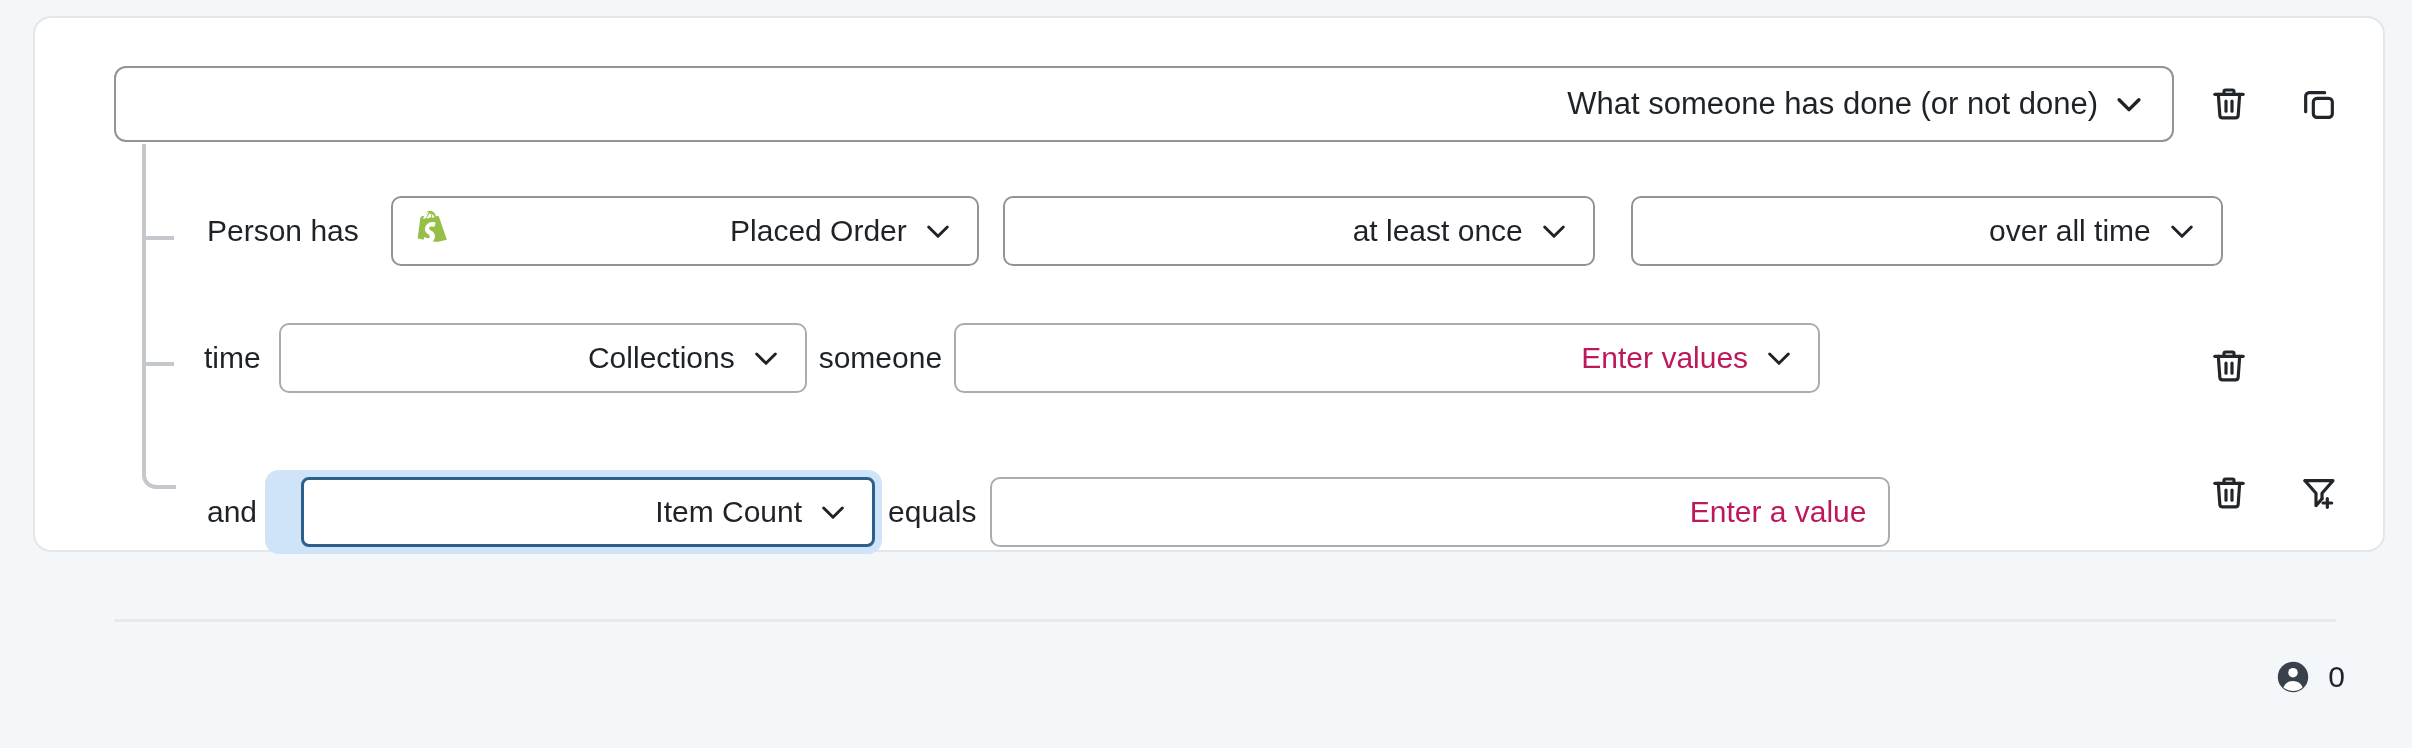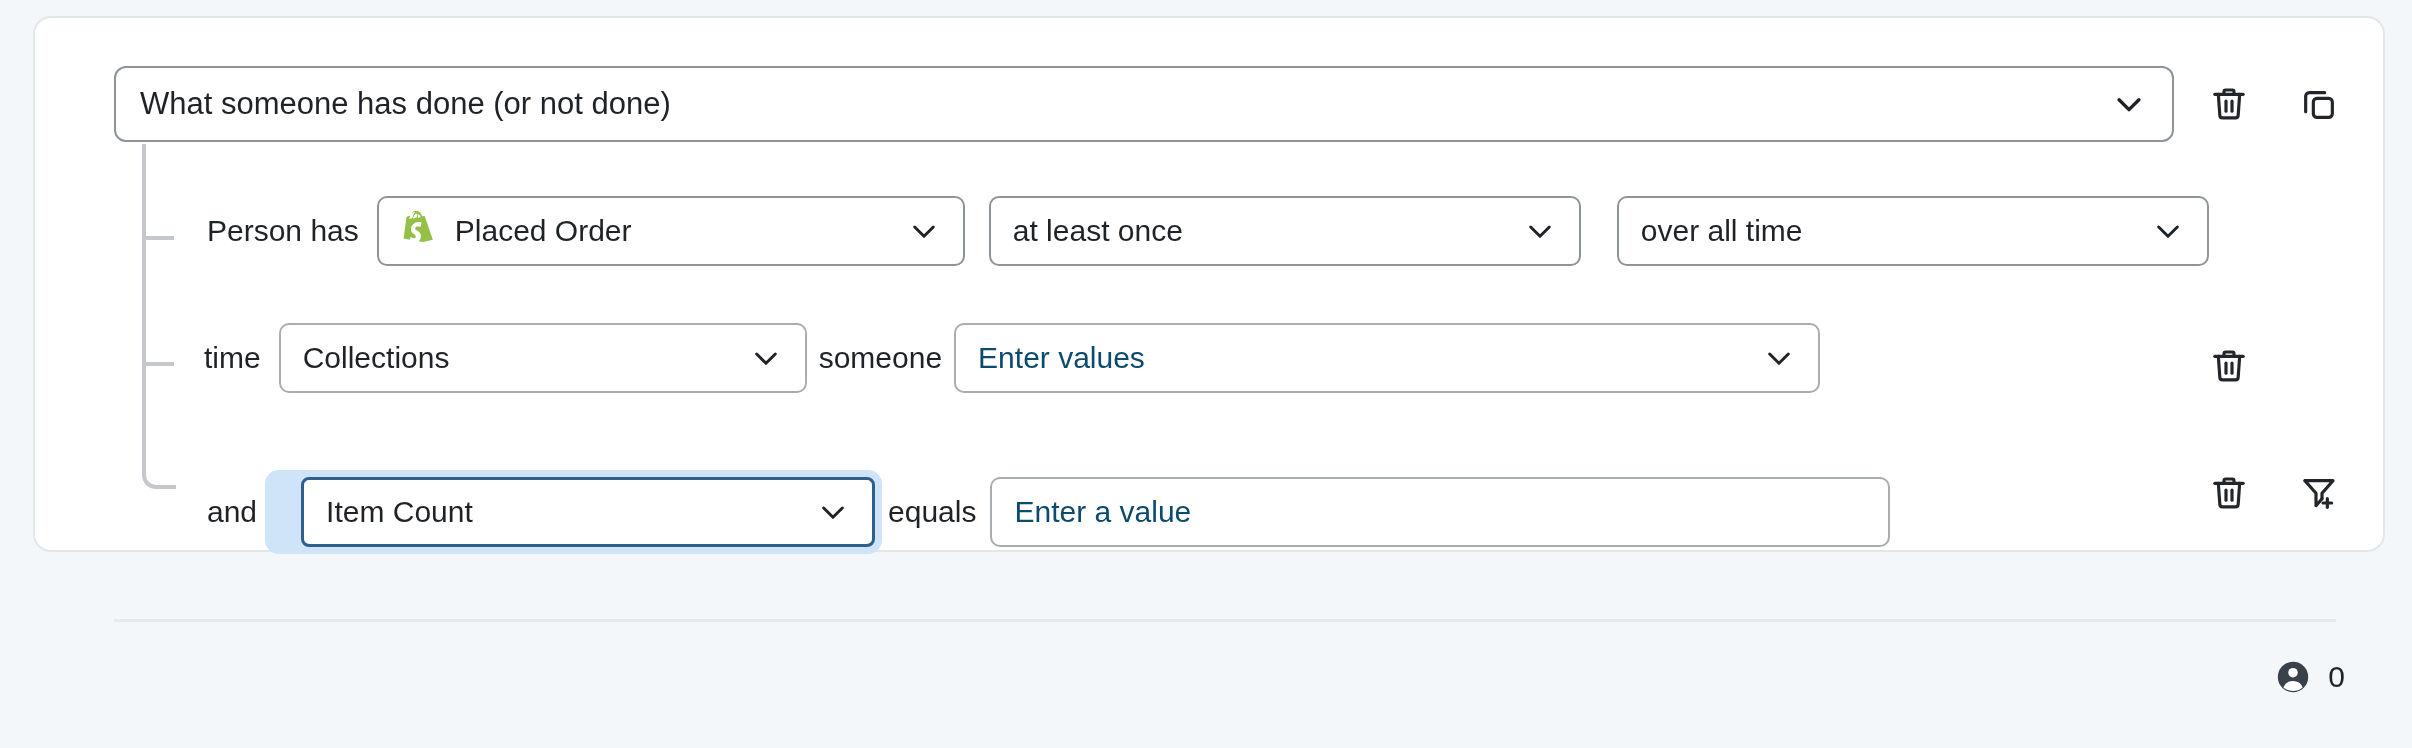--- a/index.html
+++ b/index.html
@@ -25,20 +25,21 @@
   .card {
     position: absolute;
     left: 33px;
     top: 16px;
     width: 2352px;
     height: 536px;
     box-sizing: border-box;
     background: #ffffff;
     border: 2px solid #e4e7ea;
     border-radius: 18px;
+    text-align: right;
   }
   .tree-branch {
     position: absolute;
     left: 107px;
     width: 32px;
     height: 4px;
     background: #c4c8cc;
   }
   .tree-branch.b1 { top: 218px; }
   .tree-branch.b2 { top: 344px; }
@@ -85,21 +86,21 @@
     cursor: pointer;
     user-select: none;
   }
   .field.light { border-color: #a9adb2; }
   .field .value {
     flex: 1;
     white-space: nowrap;
     overflow: hidden;
     text-overflow: ellipsis;
   }
-  .field .value.placeholder { color: #0c4a6e; }
+  .field .value.placeholder { color: #be185d; }
 
   .chev {
     width: 34px;
     height: 34px;
     flex: 0 0 auto;
     margin-left: 14px;
     display: flex;
     align-items: center;
     justify-content: center;
   }
@@ -235,21 +236,21 @@
         <svg width="40" height="40" viewBox="0 0 24 24" fill="none" stroke="#22262b" stroke-width="1.9" stroke-linecap="round" stroke-linejoin="round">
           <rect x="8.6" y="8.6" width="11.4" height="11.4" rx="2.2"></rect>
           <path d="M15.4 5.2H6.2A2.2 2.2 0 0 0 4 7.4v9.2"></path>
         </svg>
       </span>
     </div>
 
     <div class="row" style="left:172px; top:178px;">
       <span class="row-label">Person has</span>
 
-      <div class="field" style="width:588px; margin-left:18px;">
+      <div class="field" style="width:588px; margin-left:32px;">
         <span style="flex:0 0 auto; margin-right:18px; display:flex; align-items:center;">
           <svg width="36" height="40" viewBox="0 0 48 54" fill="none">
             <path d="M31.6 6.6c-.2-.2-.6-.2-.8-.1-.1 0-1.1.3-2.7.8-.3-1-.8-2.3-1.5-3.5-2.3-4-5.6-4-6.4-3.8-.1 0-.2.1-.3.1-.1-.2-.3-.4-.5-.5C18.4-.6 16.9.1 15.3 2c-1 1.2-1.9 2.8-2.5 4.2l-4.3 1.3c-1.3.4-1.3.4-1.5 1.6C6.9 10 3.4 37.1 3.4 37.1L29.4 42l13.4-3.3S31.8 6.8 31.6 6.6zM26.4 8.1c-1.2.4-2.6.8-4 1.2.4-1.6.3-3.8-.5-5.4C24.3 4.4 25.8 6.7 26.4 8.1zM20.7 3.3c.9 1.6.9 3.8.6 5.3l-5.6 1.7c1.1-4.2 3.2-6.4 4.5-7C20.4 3.2 20.6 3.2 20.7 3.3zM18.4 1.3c.3 0 .5.1.7.2-1.5 1-3.1 3.4-4.1 7.9l-4.4 1.4C11.8 7 14.9 1.4 18.4 1.3z" fill="#95bf47"></path>
             <path d="M30.8 6.5c-.2-.2-.6-.2-.8-.1-.1 0-1.1.3-2.7.8l-5 1.5-5.6 1.7-4.4 1.4c-1.3.4-1.3.4-1.5 1.6L6.4 40.6l26 4.9V6.7C32 6.5 31 6.4 30.8 6.5z" fill="#5e8e3e" opacity="0"></path>
             <path d="M27.5 15.7l-1.6 6s-1.8-.8-4-.7c-3.2.2-3.3 2.2-3.2 2.7.2 2.7 7.4 3.3 7.8 9.7.3 5.1-2.7 8.5-7 8.8-5.2.3-8.1-2.8-8.1-2.8l1.1-4.7s2.9 2.2 5.2 2c1.5-.1 2.1-1.3 2-2.2-.2-3.5-6.1-3.3-6.5-9.1-.3-4.9 2.9-9.9 10-10.4C25.3 14.8 27.5 15.7 27.5 15.7z" fill="#ffffff"></path>
           </svg>
         </span>
         <span class="value">Placed Order</span>
         <span class="chev">
           <svg width="32" height="32" viewBox="0 0 24 24" fill="none" stroke="#1f2328" stroke-width="2.2" stroke-linecap="round" stroke-linejoin="round">

